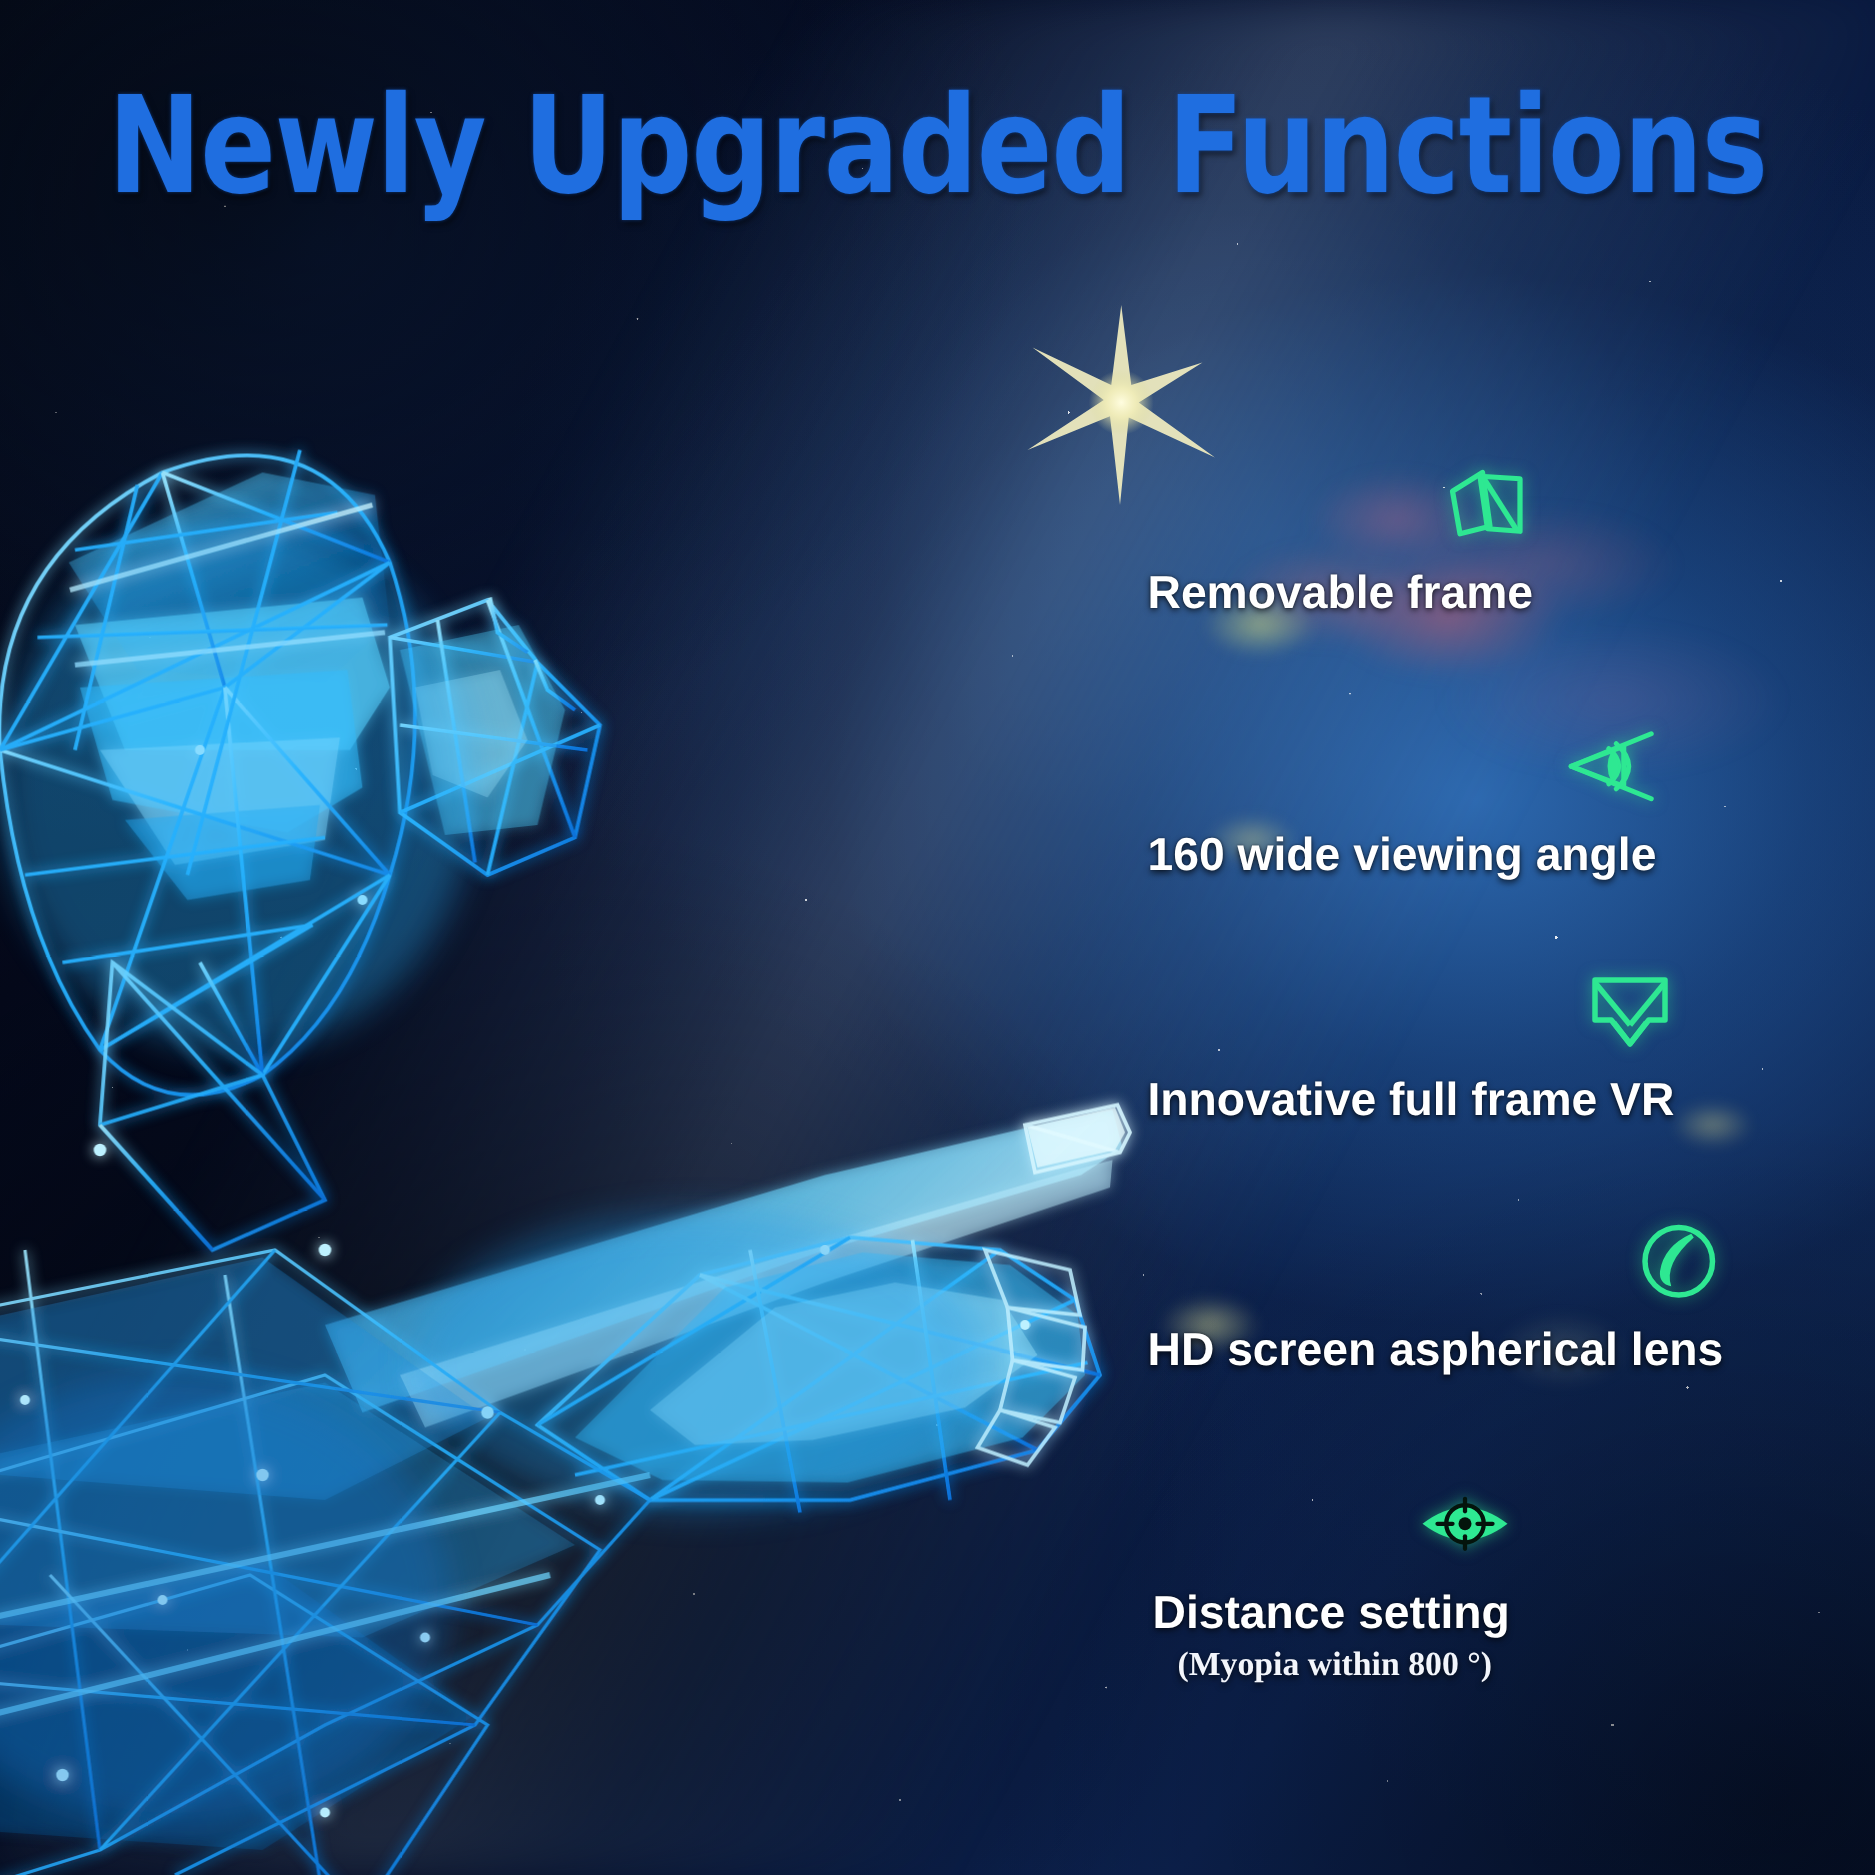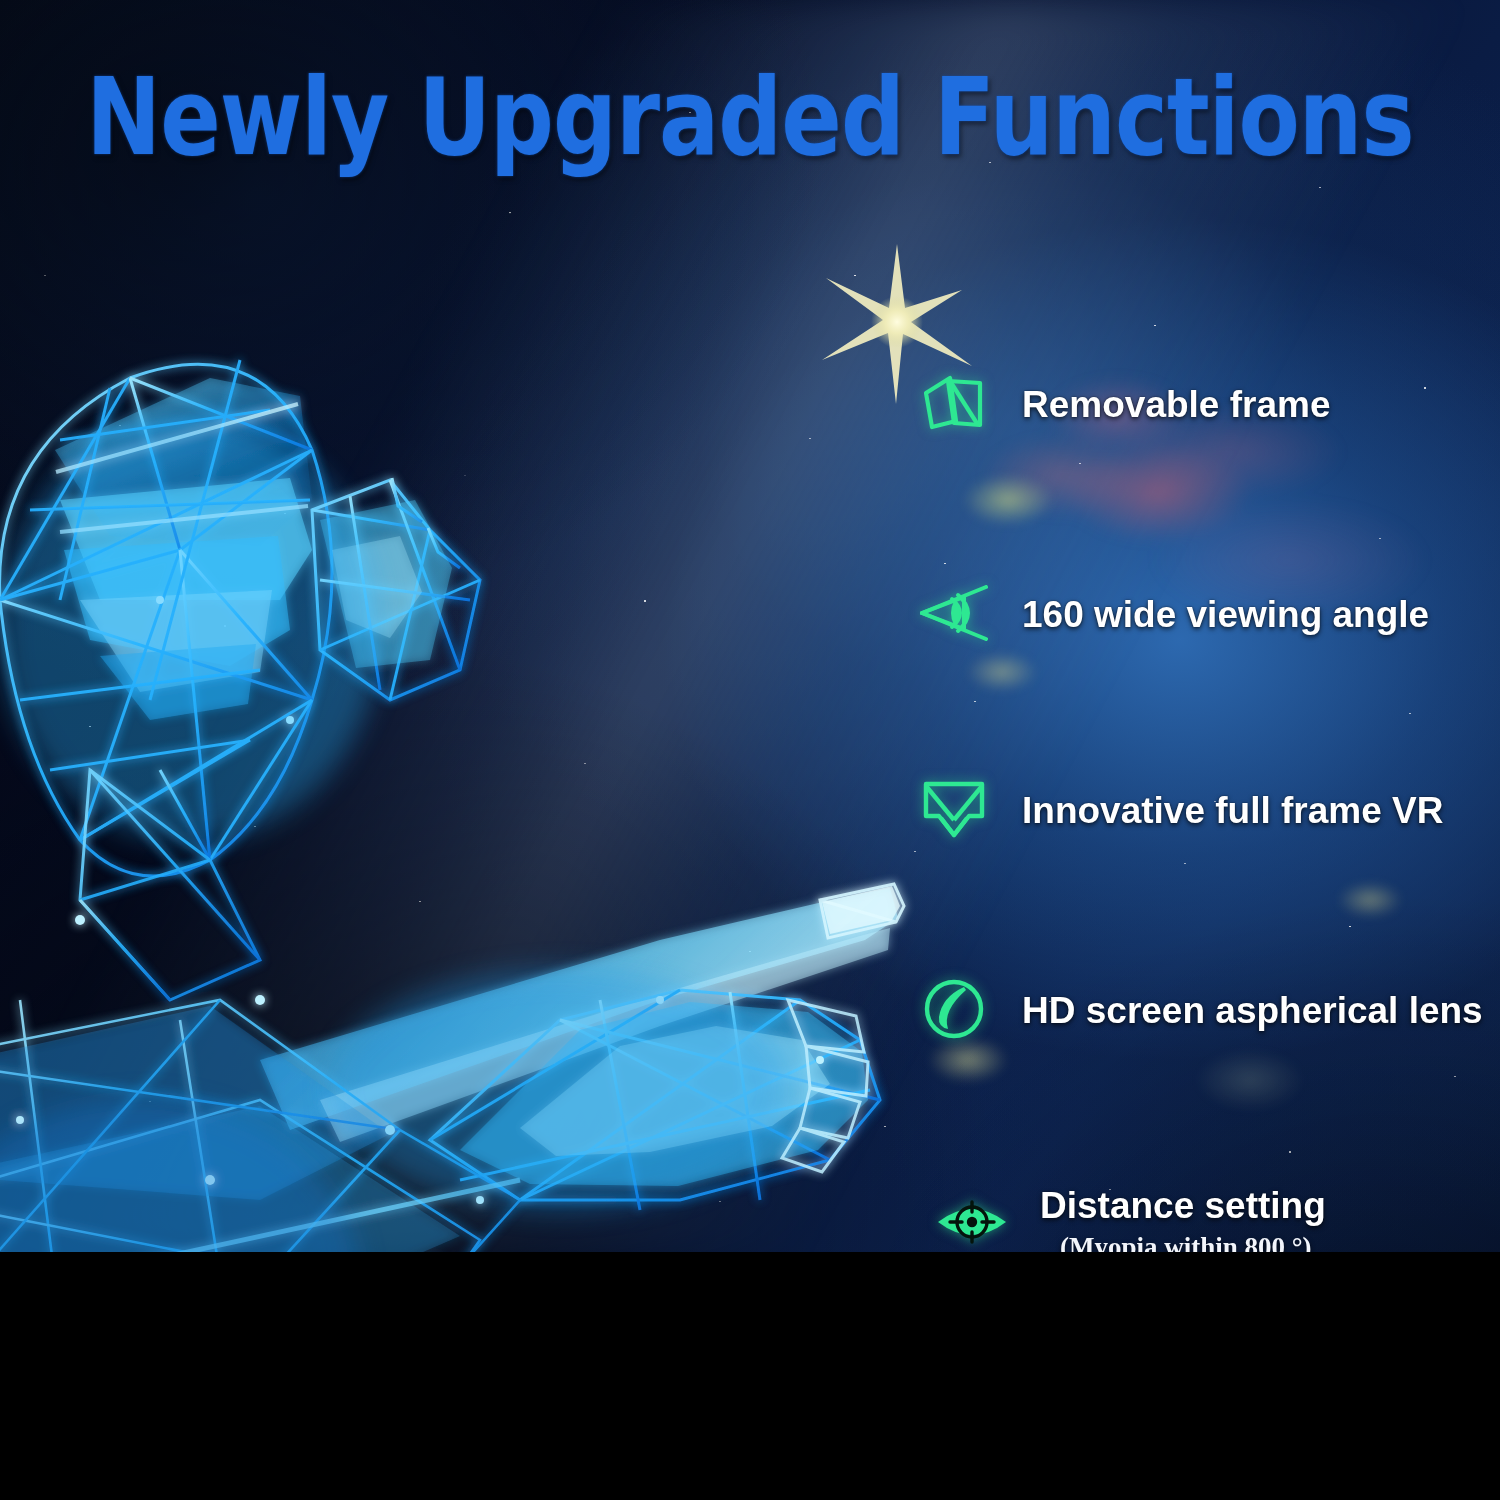--- a/index.html
+++ b/index.html
@@ -6,21 +6,21 @@
 
   html, body {
     width:1500px; height:1500px;
     background:#000;
     font-family:"Liberation Sans", sans-serif;
     overflow:hidden;
   }
 
   #stage{
     position:relative;
-    width:1500px; height:1252px;
+    width:1500px; height:1500px;
     overflow:hidden;
     background:#050a1a;
   }
 
   
   .bg-layer{ position:absolute; inset:0; }
 
   #bg-base{
     background:
       radial-gradient(ellipse 760px 620px at 1180px 640px, rgba(46,108,180,.95) 0%, rgba(30,78,140,.65) 35%, rgba(14,36,76,.25) 68%, rgba(6,14,38,0) 100%),
@@ -142,22 +142,23 @@
     text-shadow:0 0 3px rgba(24,92,200,.6), 2px 3px 5px rgba(0,0,0,.55);
     white-space:nowrap;
   }
 
   
   #features{ position:absolute; left:918px; top:0; width:582px; height:1500px; }
 
   .feature{
     position:absolute;
     display:flex;
-    align-items:center;
-    gap:32px;
+    align-items:flex-end;
+    gap:10px;
+    flex-direction:column;
   }
   .feature .ficon{
     flex:0 0 auto;
     width:72px; height:74px;
     display:flex; align-items:center; justify-content:center;
     filter:drop-shadow(0 0 6px rgba(46,232,146,.55));
   }
   .feature .ftextwrap{ padding-top:4px; }
 
   .feature .flabel{
@@ -179,21 +180,21 @@
     margin-top:8px;
     margin-left:20px;
     text-shadow:0 2px 5px rgba(0,0,0,.70);
   }
 
   
   #feature-0{ left:0;   top:366px; }
   #feature-1{ left:0;   top:576px; }
   #feature-2{ left:0;   top:772px; }
   #feature-3{ left:0;   top:972px; }
-  #feature-4{ left:18px; top:1182px; }
+  #feature-4{ left:4px; top:1182px; }
 </style>
 </head>
 <body>
 
 <div id="stage">
 
   <div class="bg-layer" id="bg-base"></div>
   <div class="bg-layer" id="bg-band"></div>
   <div class="bg-layer" id="bg-nebula"></div>
   <div class="bg-layer" id="bg-glow"></div>

